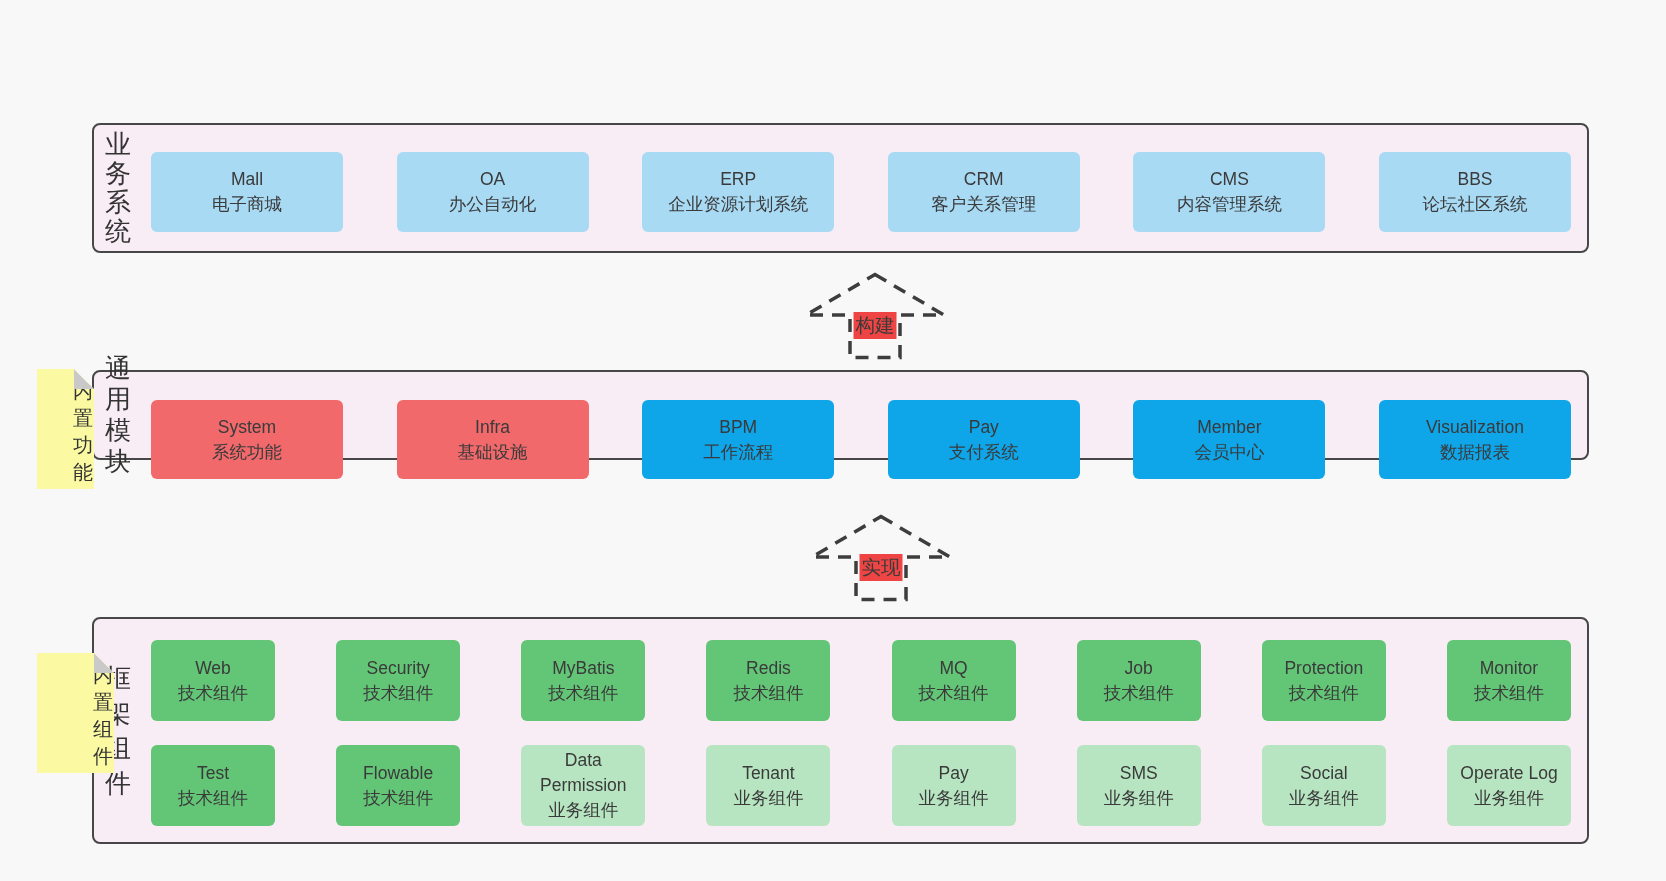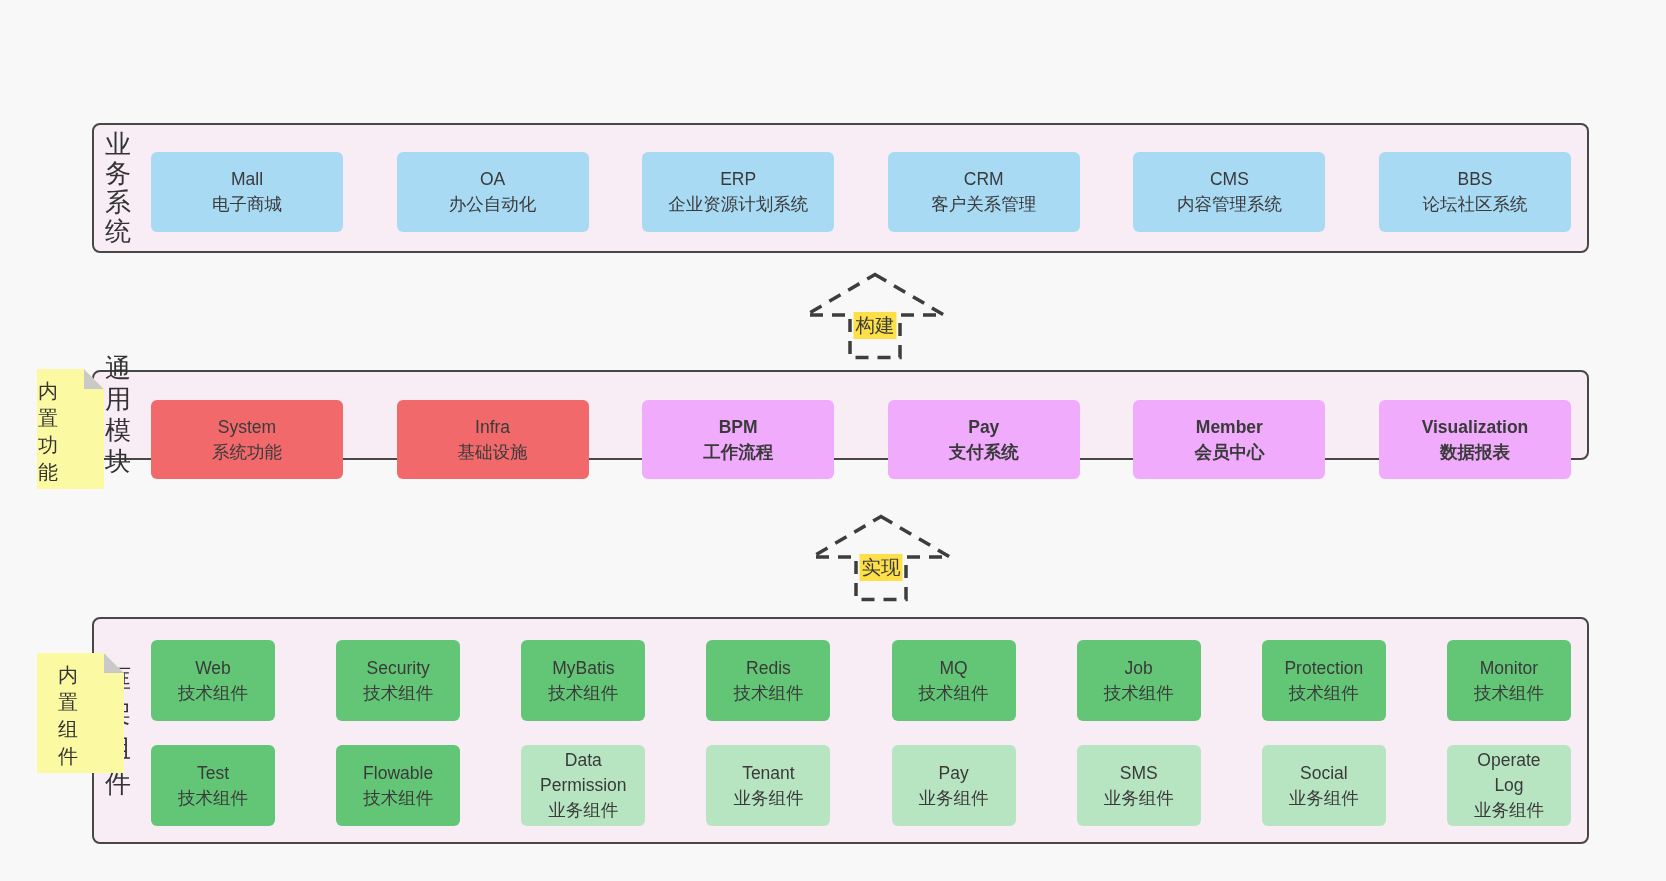--- a/index.html
+++ b/index.html
@@ -54,50 +54,50 @@
   .layer-3 .row-b{top:126px;height:81px;}
 
   .box{
     border-radius:6px;
     display:flex;flex-direction:column;
     align-items:center;justify-content:center;
     text-align:center;
     font-size:17.5px;line-height:25px;
     color:#3a3a3a;
     box-sizing:border-box;
-    padding:0 21px;
+    padding:0 8px;
   }
   .cols-6 .box{width:192px;}
   .cols-8 .box{width:124px;}
   .box[data-variant="blue"]{background:#a8daf4;}
   .box[data-variant="red"]{background:#f2696c;}
-  .box[data-variant="pink"]{background:#f0abfc;font-weight:bold;}
+  .box[data-variant="pink"]{background:#0ea5e9;}
   .box[data-variant="green"]{background:#63c677;}
   .box[data-variant="lightgreen"]{background:#b7e5c1;}
 
   
   .arrow{position:absolute;width:150px;height:88px;}
   .arrow-1{left:800px;top:272px;}
   .arrow-2{left:806px;top:514px;}
   .arrow svg{position:absolute;inset:0;}
   .arrow-label{
     position:absolute;left:50%;top:40px;
     transform:translateX(-50%);
     font-size:19.5px;color:#3a3a3a;
-    background:#fde047;
+    background:#ef4444;
     padding:0 2px;
     white-space:nowrap;
   }
 
   
   .note{
-    position:absolute;left:37px;width:67px;height:120px;
+    position:absolute;left:37px;width:57px;height:120px;
     background:#fbfaa3;
     clip-path:polygon(0 0, calc(100% - 20px) 0, 100% 20px, 100% 100%, 0 100%);
-    display:flex;align-items:center;justify-content:flex-start;
+    display:flex;align-items:center;justify-content:flex-end;
     z-index:2;
   }
   .note-1{top:369px;}
   .note-2{top:653px;padding-left:20px;}
   .note .v-text{
     width:22px;
     font-size:20px;color:#333;
     text-align:center;
     word-break:break-all;
     line-height:27px;

